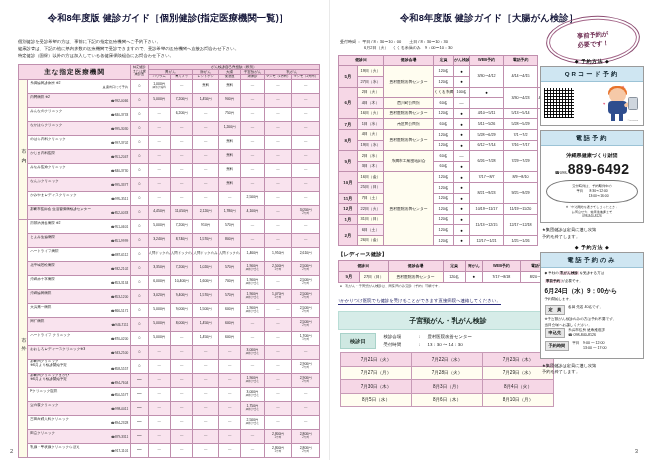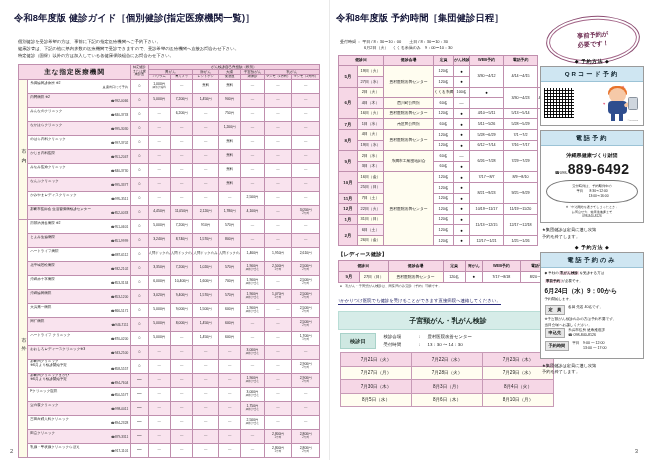--- a/index.html
+++ b/index.html
@@ -9,21 +9,21 @@
     color:#1b1b1b;-webkit-font-smoothing:antialiased;
   }
   .spread{position:absolute;inset:0;display:flex;}
   .page{position:relative;height:460px;box-sizing:border-box;}
   .page-left{width:330px;padding:10px 8px 0 12px;}
   .page-right{width:320px;padding:10px 8px 0 4px;}
 
   
   .doc-title{
     font-size:9.3px;font-weight:bold;letter-spacing:.1px;
-    color:#15173a;margin:2px 0 14px 2px;white-space:nowrap;
+    color:#15173a;margin:2px 0 14px 2px;white-space:nowrap;text-align:center;
   }
   .lead{font-size:4.3px;line-height:1.62;color:#2b2b2b;margin:0 0 4px 6px;}
 
   
   table{border-collapse:collapse;table-layout:fixed;}
   td,th{border:0.5px solid #b58aa6;padding:0;font-weight:normal;
         font-size:3.6px;line-height:1.15;text-align:center;vertical-align:middle;
         overflow:hidden;white-space:nowrap;}
 
   
@@ -581,21 +581,21 @@
       <span class="ln">（注）補助額※1　胃がん……6,000円　/　肺がん……1,400円　/　大腸がん……1,200円　/　子宮頸がん……3,200円　/　乳がん……3,200円</span>
     </div>
 
     <div class="pgno pg-l">2</div>
   </div>
 
   <div class="gutter"></div>
 
   <div class="page page-right">
 
-    <div class="doc-title">令和8年度版 予約時間［集団健診日程］</div>
+    <div class="doc-title">令和8年度版 健診ガイド［大腸がん検診］</div>
 
     <div class="stamp">
       <div class="i"></div>
       <span>事前予約が</span>
       <span>必要です！</span>
     </div>
 
 
     <div class="hours">
       <div>受付時間 ： 平日 / 8：30〜10：00　　土日 / 8：30〜10：30</div>

